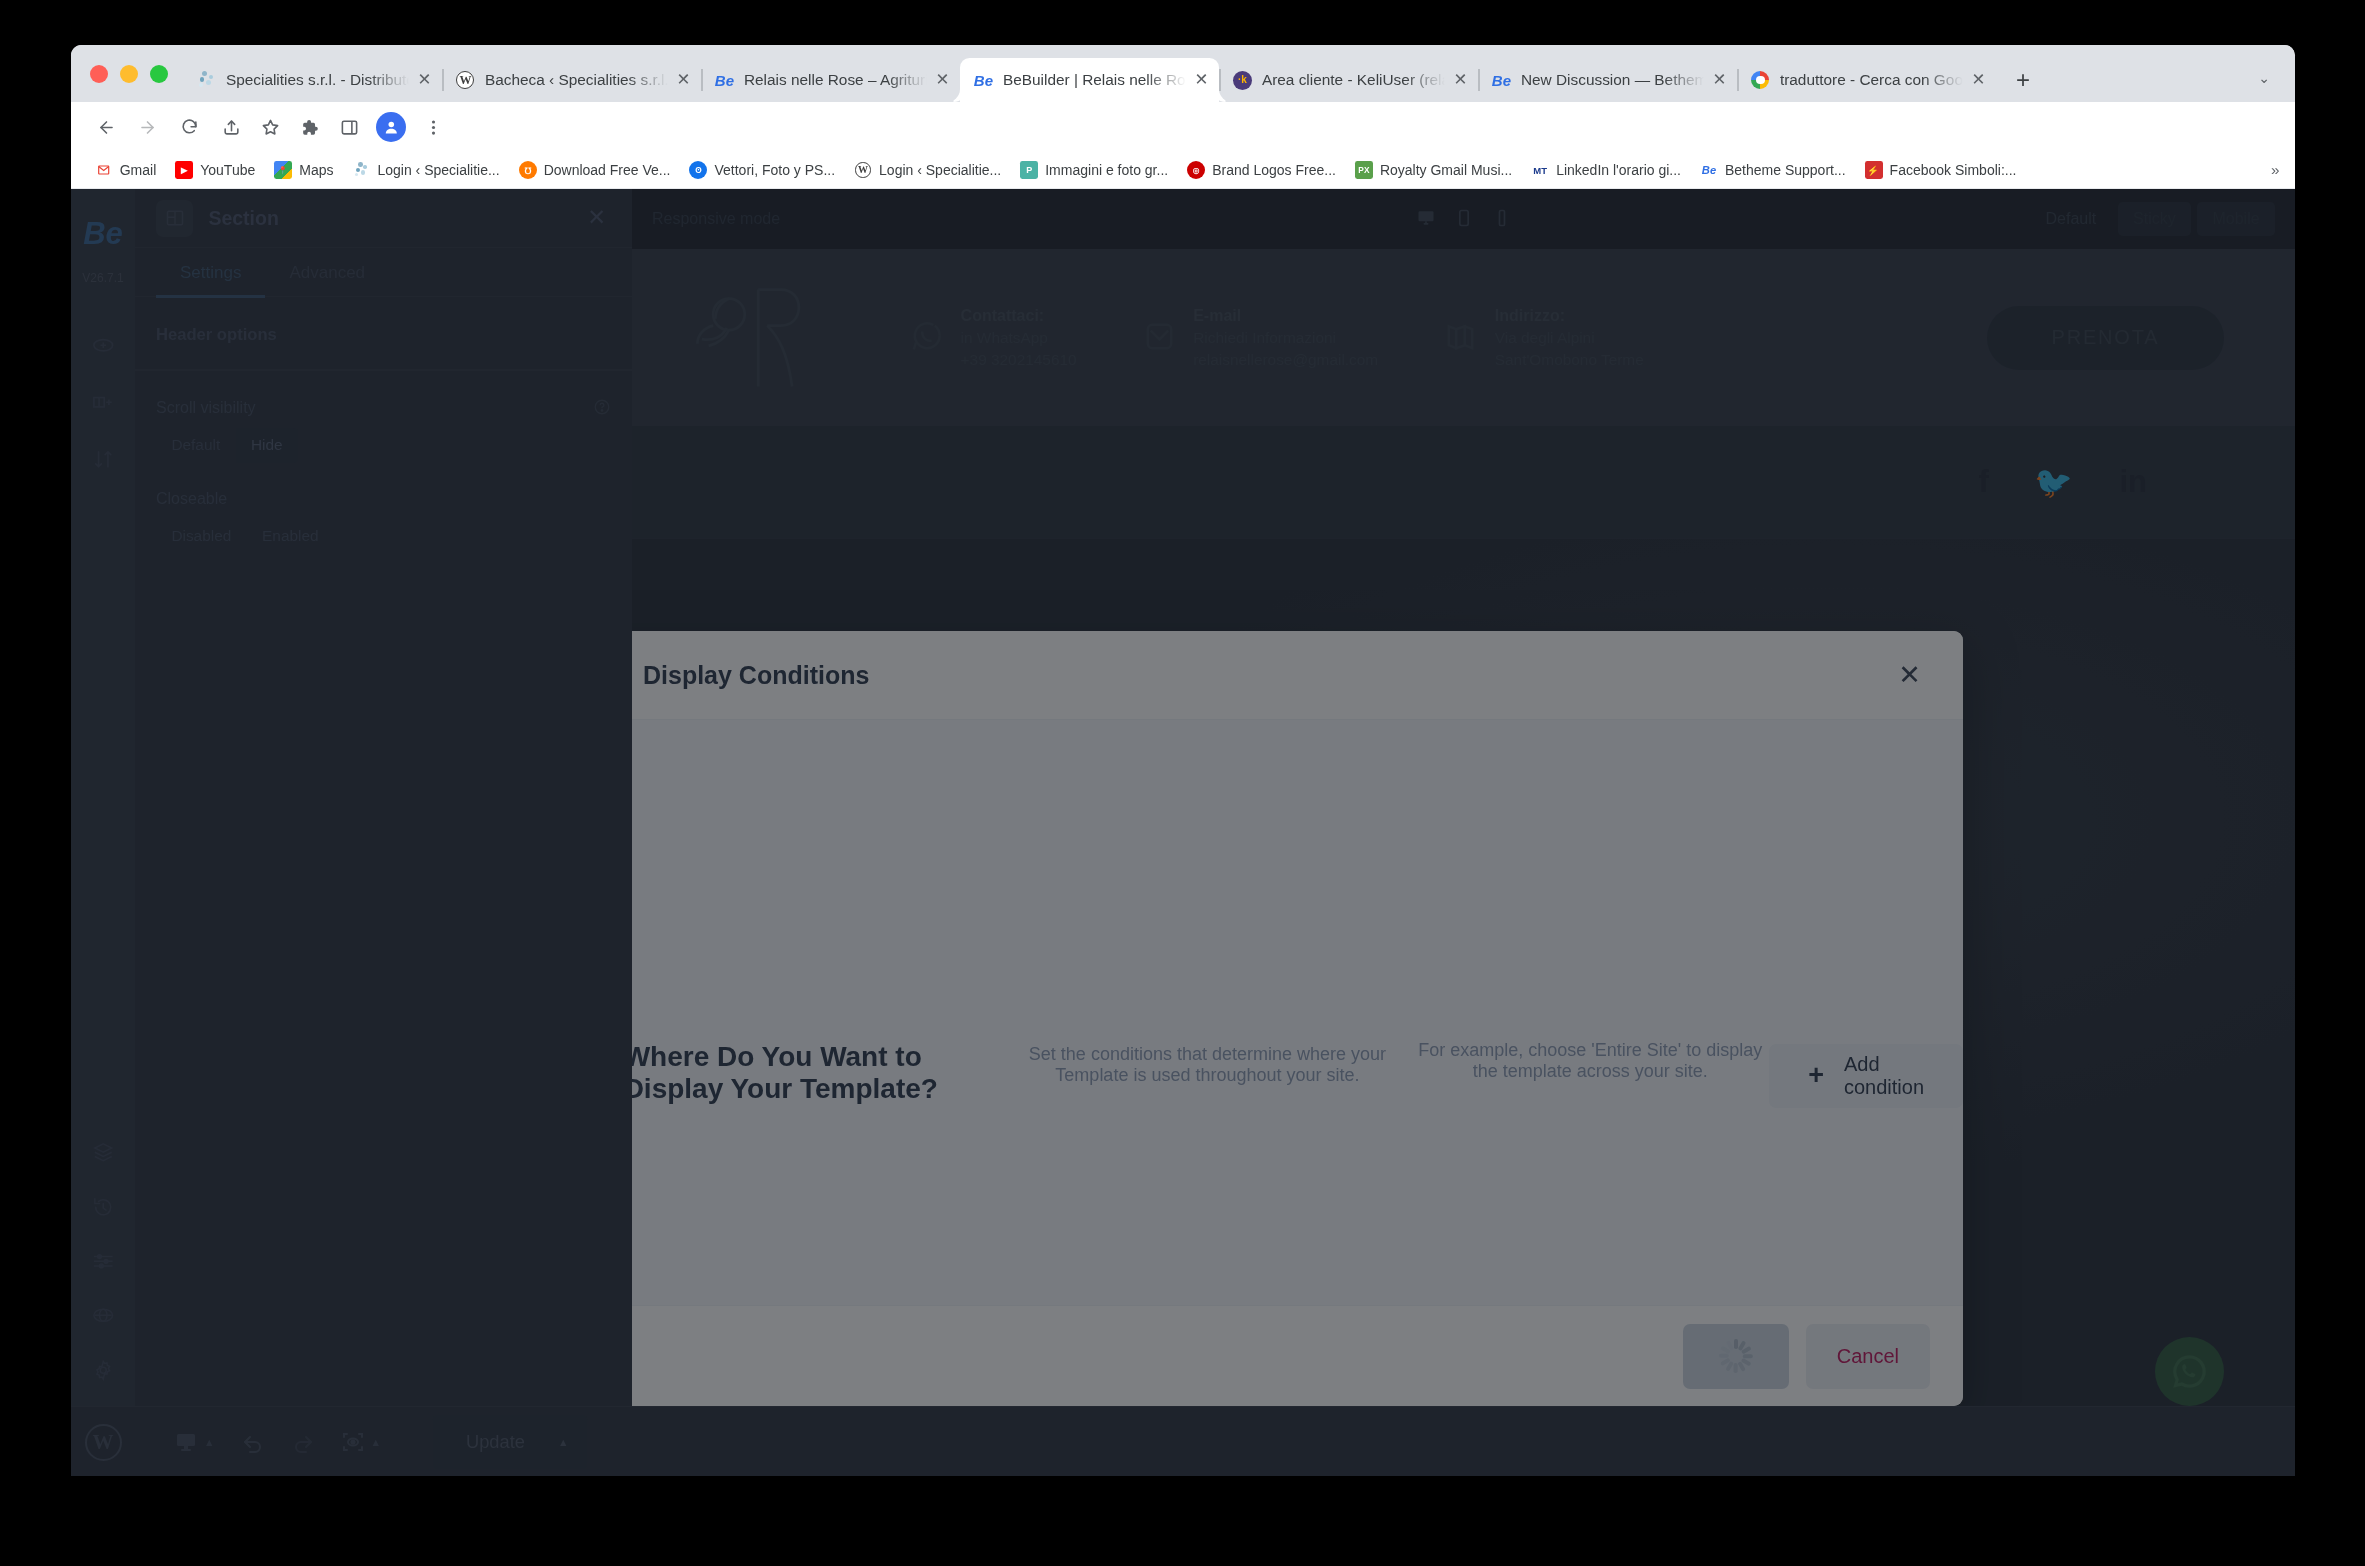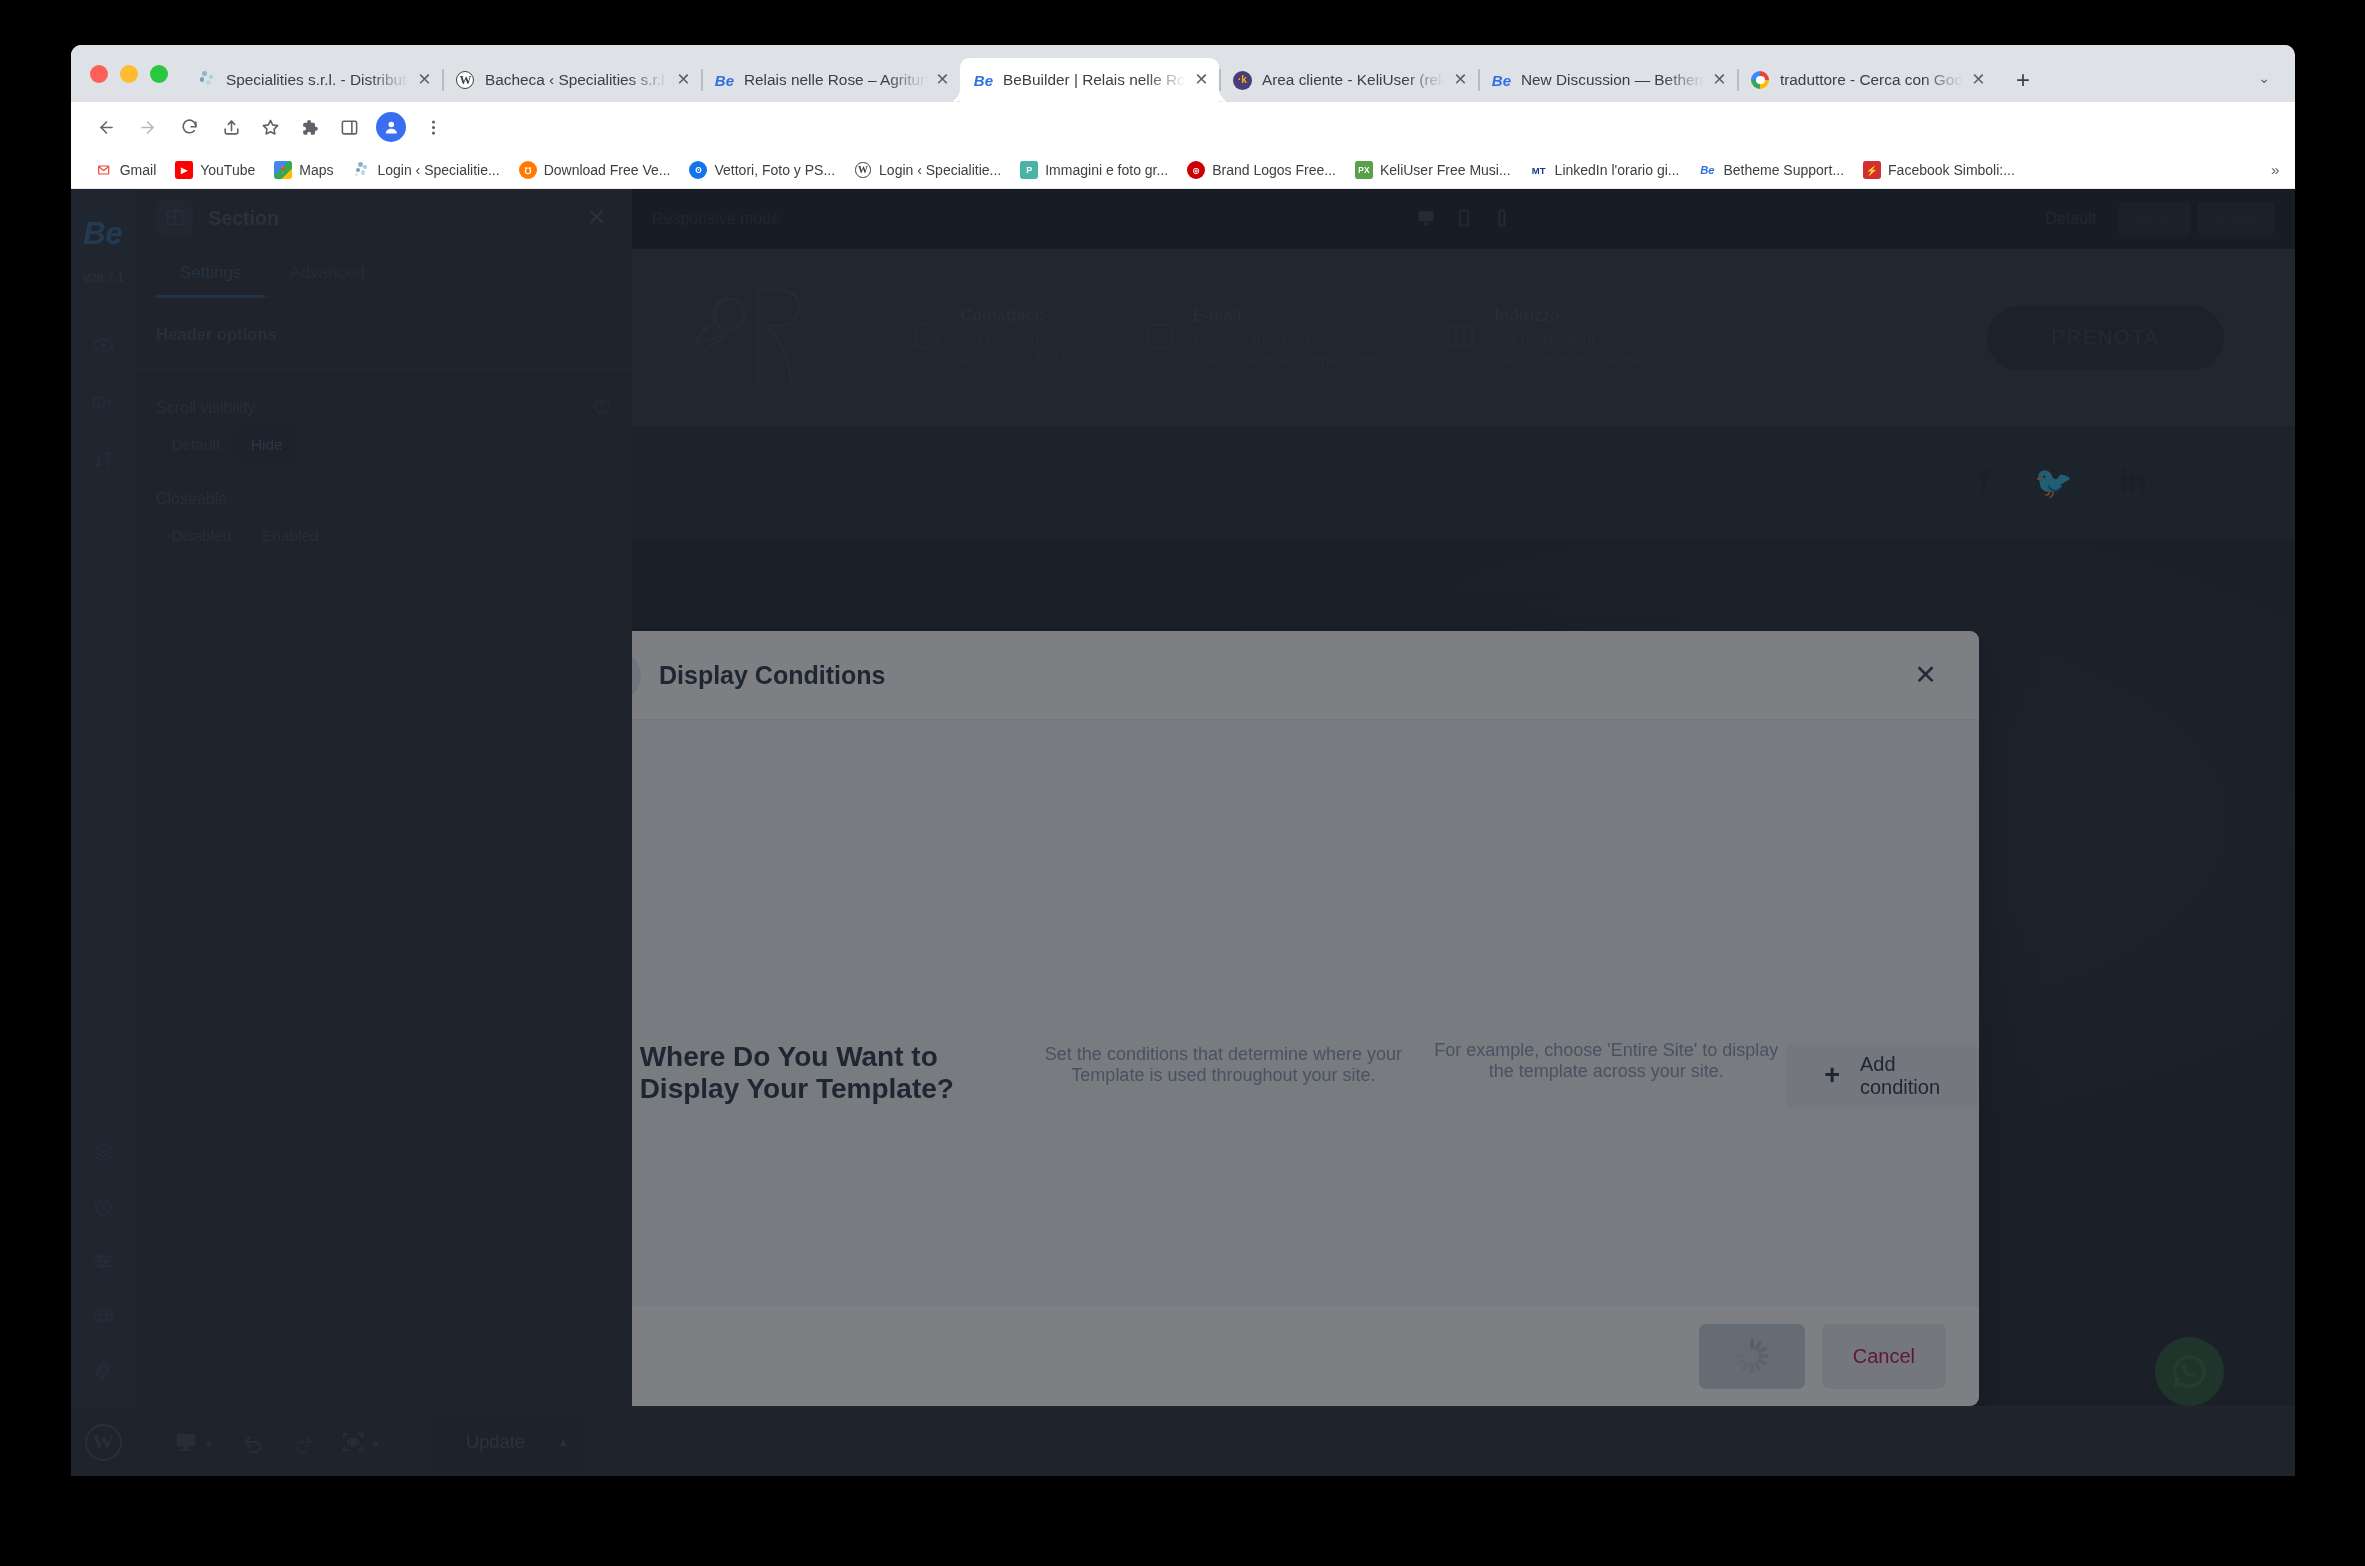--- a/index.html
+++ b/index.html
@@ -425,21 +425,21 @@
   #update-caret { padding-right: 13px; font-size: 10.6px; color: #4c5566; }
 
   
   #modal-overlay {
     position: absolute; inset: 0;
     background: rgba(18,22,28,.55);
     z-index: 20;
   }
   #modal {
     position: absolute;
-    left: 489px; top: 442px;
+    left: 473px; top: 442px;
     width: 1419px; height: 775px;
     background: #ffffff;
     border-radius: 9.5px;
     box-shadow: 0 18px 53px rgba(0,0,0,.35);
     display: flex; flex-direction: column;
     overflow: hidden;
   }
   #modal-header {
     height: 89px; background: #fff;
     display: flex; align-items: center;
@@ -707,21 +707,21 @@
       <div class="bm">
         <span class="bm-ico" style="background:#4bb3a5;color:#fff;font-size:9px;">P</span>
         <span>Immagini e foto gr...</span>
       </div>
       <div class="bm">
         <span class="bm-ico" style="background:#cc0000;color:#fff;border-radius:50%;font-size:7.7px;">◎</span>
         <span>Brand Logos Free...</span>
       </div>
       <div class="bm">
         <span class="bm-ico" style="background:#5aa04b;color:#fff;font-size:8.3px;">PX</span>
-        <span>KeliUser Free Musi...</span>
+        <span>Royalty Gmail Musi...</span>
       </div>
       <div class="bm">
         <span class="bm-ico" style="color:#1b3a8c;font-size:9.5px;">MT</span>
         <span>LinkedIn l'orario gi...</span>
       </div>
       <div class="bm">
         <span class="bm-ico" style="color:#2f6fe4;font-size:11.2px;font-style:italic;">Be</span>
         <span>Betheme Support...</span>
       </div>
       <div class="bm">

